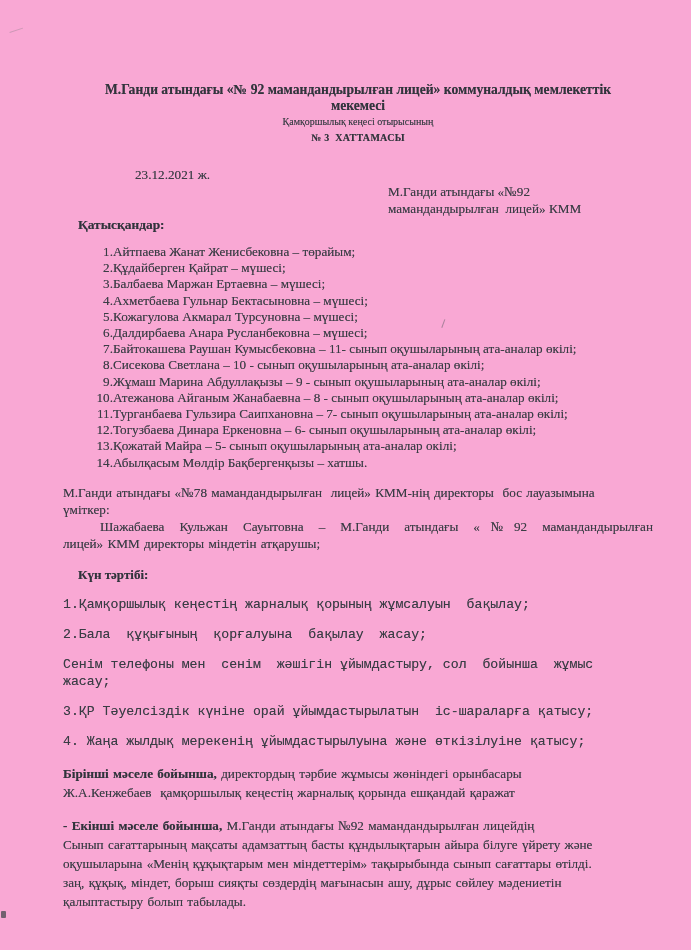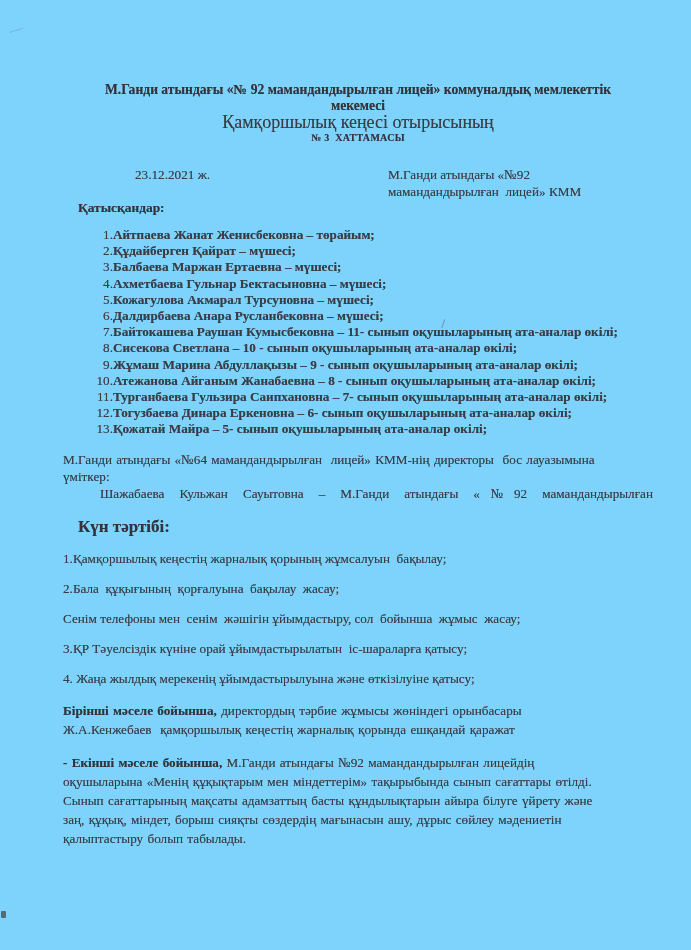--- a/index.html
+++ b/index.html
@@ -5,74 +5,75 @@
   html, body {
     margin: 0;
     padding: 0;
     background: #e8e8e6;
   }
   .page {
     position: relative;
     width: 691px;
     height: 950px;
     margin: 0 auto;
-    background: #7dd3fc;
+    background: #f9a8d4;
     box-sizing: border-box;
     padding: 82px 38px 0 63px;
     font-family: "Liberation Serif", "DejaVu Serif", serif;
     font-size: 13.2px;
     color: #3a3d45;
     overflow: hidden;
     text-shadow: 0 0 0.4px rgba(58,61,69,0.55);
   }
   .pre { white-space: pre-wrap; }
   .bold { font-weight: bold; color: #31343c; }
 
   
   .doc-header { text-align: center; line-height: 16px; }
   .doc-header .org1, .doc-header .org2 { font-weight: bold; font-size: 13.6px; color: #31343c; }
-  .council { font-weight: normal; font-size: 18px; margin-top: 0; }
+  .council { font-weight: normal; font-size: 10px; margin-top: 0; }
   .protocol { font-weight: bold; font-size: 10px; letter-spacing: 0.3px; color: #31343c; margin-top: 0; }
 
   
   .date-row {
     display: flex;
     align-items: flex-start;
     margin-top: 20px;
     line-height: 17px;
+    flex-direction: column;
   }
   .date-row .date { margin-left: 72px; }
   .date-row .org-right { margin-left: auto; margin-right: 50px; width: 215px; }
 
   
   .participants-heading {
     padding-left: 15px;
     font-weight: bold;
     font-size: 13.4px;
     color: #31343c;
   }
   .participant-list { margin-top: 11px; line-height: 16.2px; }
   .p-row { display: flex; }
   .p-row .num { width: 25px; flex: 0 0 25px; padding-left: 25px; box-sizing: content-box; }
   .p-row .num { width: 25px; flex: 0 0 50px; padding-left: 0; text-align: right; padding-right: 0; }
-  .p-row .txt { flex: 1; font-weight: bold; }
+  .p-row .txt { flex: 1; }
 
   
   .para { line-height: 17px; word-spacing: 1px; }
   .indent-first { text-indent: 37px; }
   .stretch-line { text-align-last: justify; text-align: center; }
 
   .agenda-heading {
     margin-top: 15px;
     padding-left: 15px;
     font-weight: bold;
-    font-size: 17px;
+    font-size: 13px;
     color: #31343c;
   }
-  .agenda-item { margin-top: 13px; line-height: 17px; }
+  .agenda-item { margin-top: 13px; line-height: 17px; font-family: Liberation Mono, monospace; }
   .agenda-list { margin-top: 12px; }
 
   .issue { line-height: 19px; margin-top: 14px; word-spacing: 1px; }
 
   
   .artifact { position: absolute; pointer-events: none; }
   .artifact-pencil {
     left: 8px; top: 22px; width: 14px; height: 8px;
     border-bottom: 1px solid rgba(120,120,125,0.35);
     transform: rotate(-18deg);
@@ -160,47 +161,52 @@
         <span class="txt pre">Турганбаева Гульзира Саипхановна – 7- сынып оқушыларының ата-аналар өкілі;</span>
       </div>
     <div class="p-row">
         <span class="num">12.</span>
         <span class="txt pre">Тогузбаева Динара Еркеновна – 6- сынып оқушыларының ата-аналар өкілі;</span>
       </div>
     <div class="p-row">
         <span class="num">13.</span>
         <span class="txt pre">Қожатай Майра – 5- сынып оқушыларының ата-аналар окілі;</span>
       </div>
+    <div class="p-row">
+        <span class="num">14.</span>
+        <span class="txt pre">Абылқасым Мөлдір Бақбергенқызы – хатшы.</span>
+      </div>
   </div>
 
   <div class="para" style="margin-top: 13px;">
-    <div class="pre">М.Ганди атындағы «№64 мамандандырылған  лицей» КММ-нің директоры  бос лауазымына</div>
+    <div class="pre">М.Ганди атындағы «№78 мамандандырылған  лицей» КММ-нің директоры  бос лауазымына</div>
     <div class="pre">үміткер:</div>
   </div>
 
   <div class="para">
     <div class="pre indent-first stretch-line">Шажабаева Кульжан Сауытовна – М.Ганди атындағы «№92 мамандандырылған</div>
+    <div class="pre">лицей» КММ директоры міндетін атқарушы;</div>
   </div>
 
   <div class="agenda-heading pre">Күн тәртібі:</div>
 
   <div class="agenda-list">
     <div class="agenda-item pre">1.Қамқоршылық кеңестің жарналық қорының жұмсалуын  бақылау;</div>
     <div class="agenda-item pre">2.Бала  құқығының  қорғалуына  бақылау  жасау;</div>
     <div class="agenda-item pre">Сенім телефоны мен  сенім  жәшігін ұйымдастыру, сол  бойынша  жұмыс  жасау;</div>
     <div class="agenda-item pre">3.ҚР Тәуелсіздік күніне орай ұйымдастырылатын  іс-шараларға қатысу;</div>
     <div class="agenda-item pre">4. Жаңа жылдық мерекенің ұйымдастырылуына және өткізілуіне қатысу;</div>
   </div>
 
   <div class="issue">
     <div class="pre"><span class="bold">Бірінші мәселе бойынша,</span><span> директордың тәрбие жұмысы жөніндегі орынбасары</span></div>
     <div class="pre">Ж.А.Кенжебаев  қамқоршылық кеңестің жарналық қорында ешқандай қаражат</div>
   </div>
 
   <div class="issue">
     <div class="pre"><span class="bold">- Екінші мәселе бойынша,</span><span> М.Ганди атындағы №92 мамандандырылған лицейдің</span></div>
+    <div class="pre">Сынып сағаттарының мақсаты адамзаттың басты құндылықтарын айыра білуге үйрету және</div>
     <div class="pre">оқушыларына «Менің құқықтарым мен міндеттерім» тақырыбында сынып сағаттары өтілді.</div>
-    <div class="pre">Сынып сағаттарының мақсаты адамзаттың басты құндылықтарын айыра білуге үйрету және</div>
     <div class="pre">заң, құқық, міндет, борыш сияқты сөздердің мағынасын ашу, дұрыс сөйлеу мәдениетін</div>
     <div class="pre">қалыптастыру болып табылады.</div>
   </div>
 
 </div>
 
 </body></html>

